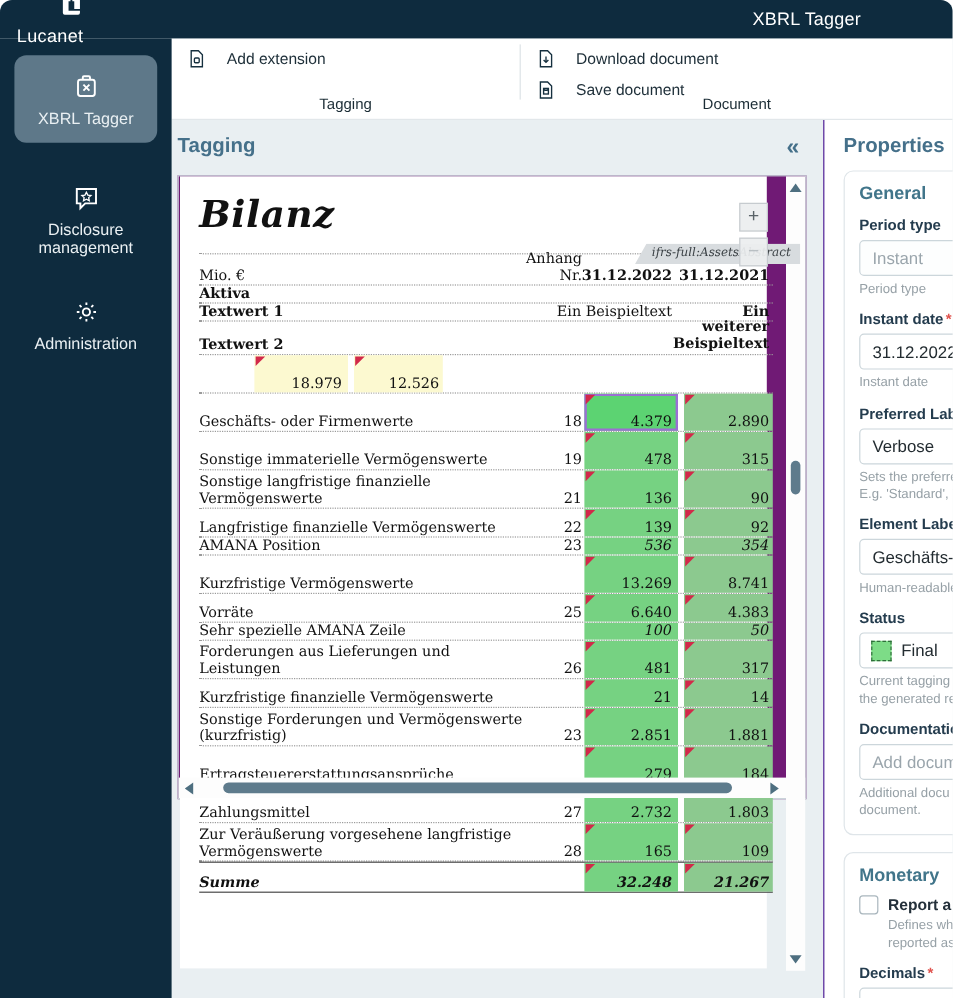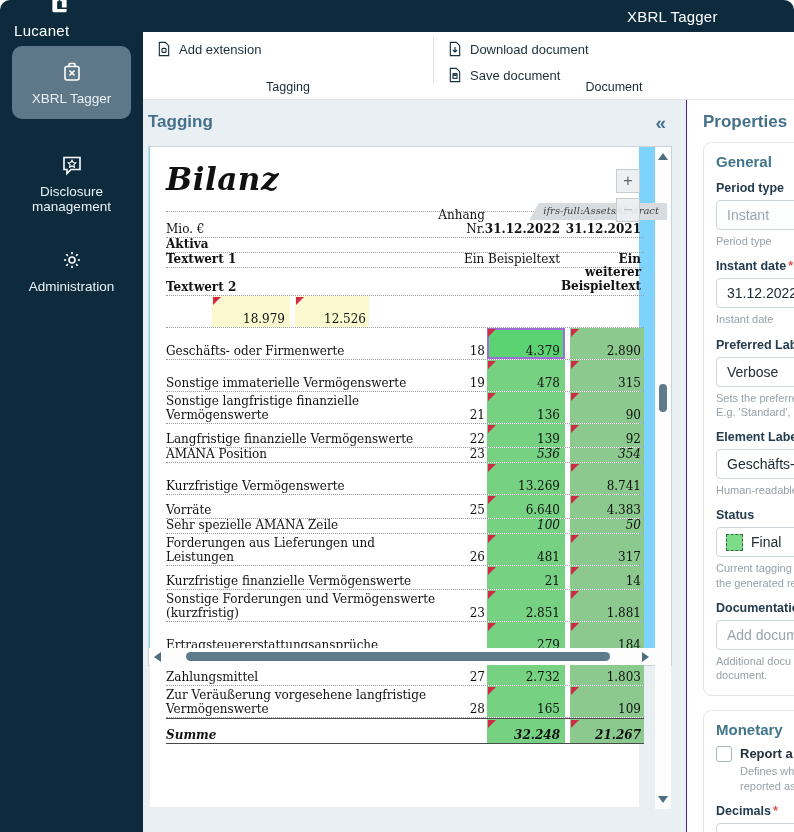--- a/index.html
+++ b/index.html
@@ -19,32 +19,32 @@
   .side-item.active { background:#5e7889; border-radius:10px; margin:14px 12px 0 12px; padding:14px 6px 13px 6px; }
   .side-item.plain { margin-top:34px; padding:0 10px; }
   .side-icon { width:24px; height:24px; display:block; }
 
   
   .toolbar { position:absolute; left:143px; top:32px; width:651px; height:68px; background:#fff; border-bottom:1px solid #e2e7ea; display:flex; z-index:4; }
   .tb-group { position:relative; height:100%; }
   .tb-group.g1 { width:290px; }
   .tb-group.g2 { flex:1; }
   .tb-divider { width:1px; height:46px; margin-top:5px; background:#dde3e6; }
-  .tb-btn { display:flex; align-items:center; gap:7px; font-size:13px; color:#1d2e38; background:none; border:none; cursor:pointer; position:absolute; left:13px; font-family:"Liberation Sans",sans-serif; }
+  .tb-btn { display:flex; gap:17px; font-size:13px; color:#1d2e38; background:none; border:none; cursor:pointer; position:absolute; left:13px; font-family:"Liberation Sans",sans-serif; }
   .tb-btn.r1 { top:9px; } .tb-btn.r2 { top:35px; }
   .tb-caption { position:absolute; bottom:5px; width:100%; text-align:center; font-size:12.5px; color:#1b2c35; }
 
   
   .main { position:absolute; left:143px; top:100px; width:651px; height:732px; background:#e9eff2; }
 
   .panel-head { position:absolute; left:5px; top:12px; width:524px; display:flex; justify-content:space-between; align-items:center; }
   .panel-title { font-size:17px; font-weight:bold; color:#45708a; }
   .collapse { font-size:19px; font-weight:bold; color:#45708a; cursor:pointer; margin-right:6px; line-height:1; }
 
-  .doc-viewport { position:absolute; left:5px; top:46px; width:524px; height:520px; background:#7dd3fc; border:1px solid #c9d3d9; }
+  .doc-viewport { position:absolute; left:5px; top:46px; width:524px; height:520px; background:#701a75; border:1px solid #c9d3d9; }
 
   
   .doc { position:absolute; left:1px; top:0; width:489px; height:660px; background:#fff; padding:14px 0 0 16px; font-family:"DejaVu Serif", serif; color:#111; }
   .doc-title { font-size:31px; font-weight:bold; font-style:italic; letter-spacing:.5px; margin-bottom:14px; }
   .zoom-btn { position:absolute; width:24px; height:24px; border:1px solid #c6cbcf; background:rgba(236,238,239,.93); color:#5a6368; font-size:16px; text-align:center; line-height:22px; cursor:pointer; z-index:4; font-family:"Liberation Sans",sans-serif; }
   .zoom-in { right:31px; top:22px; }
   .zoom-out { right:31px; top:51px; color:#b9bfc3; }
   .tag-chip { position:absolute; right:4px; top:56px; height:17px; z-index:3; background:#d8dcdf; clip-path:polygon(7% 0,100% 0,100% 100%,0 100%); padding:2px 8px 0 14px; font-family:"DejaVu Serif",serif; font-style:italic; font-size:10px; color:#3c4246; white-space:nowrap; }
 
   

